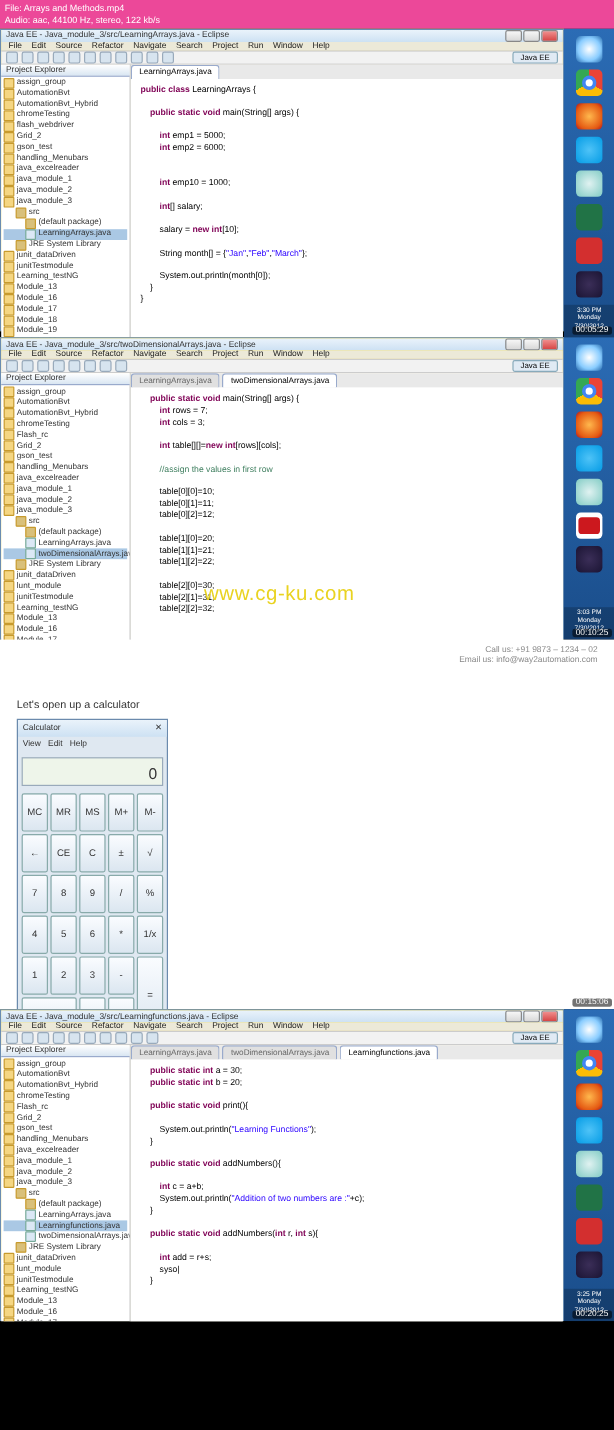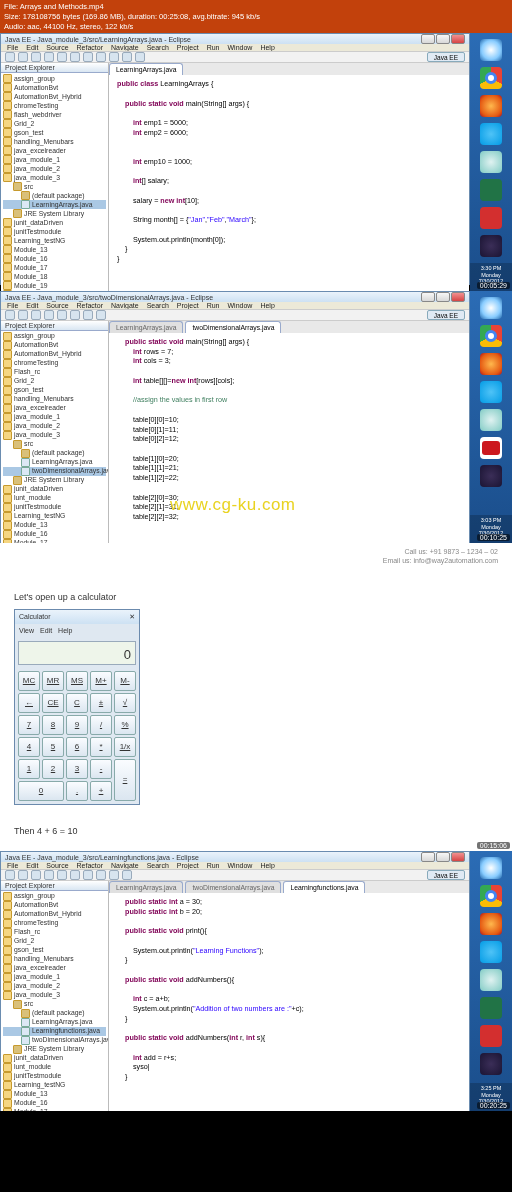--- a/index.html
+++ b/index.html
@@ -1,17 +1,17 @@
 <!DOCTYPE html>
 <html><head>
 <meta charset="utf-8">
 <style>
 * { margin:0; padding:0; box-sizing:border-box; font-family:Tahoma,Arial,sans-serif; }
 body { width:512px; background:#000; font-size:7px; }
-.meta-info { background:#c2410c; color:#fff; padding:2px 4px; font-size:7.5px; line-height:1.3; font-family:Arial,sans-serif; }
+.meta-info { background:#ec4899; color:#fff; padding:2px 4px; font-size:7.5px; line-height:1.3; font-family:Arial,sans-serif; }
 .panel { position:relative; }
 
 
 .eclipse { display:flex; flex-direction:column; background:#fde047; border:1px solid #6a8cb0; }
 .titlebar { background:linear-gradient(#eaf3fb,#cde1f3); height:14px; display:flex; align-items:center; padding:0 4px; color:#333; font-size:7px; }
 .titlebar .winbtns { margin-left:auto; display:flex; gap:1px; }
 .titlebar .winbtns span { width:14px; height:10px; background:linear-gradient(#f7f7f7,#d8d8d8); border:1px solid #888; border-radius:2px; }
 .titlebar .winbtns .close { background:linear-gradient(#f19090,#d64545); }
 .menubar { background:#ece9d8; height:12px; display:flex; gap:8px; padding:0 6px; align-items:center; color:#222; font-size:7px; }
 .toolbar { background:#f2f2f2; height:14px; border-top:1px solid #ccc; border-bottom:1px solid #ccc; display:flex; align-items:center; padding:0 4px; gap:3px; }
@@ -84,32 +84,31 @@
 .doc .contact { position:absolute; top:4px; right:14px; text-align:right; font-size:7px; color:#888; line-height:1.3; }
 
 .watermark { position:absolute; color:#e9d321; font-size:17px; font-family:Arial; font-weight:400; letter-spacing:.5px; pointer-events:none;text-align:right; }
 
 
 .calcwin { width:126px; border:1px solid #6b8aad; background:#dfe8f1; font-size:7px; margin:4px 0; }
 .calcwin .ct { background:linear-gradient(#eaf3fb,#cde1f3); padding:1px 4px; display:flex; }
 .calcwin .cm2 { display:flex; gap:6px; padding:1px 4px; color:#333; }
 .calcwin .disp { background:#eef5ea; border:1px solid #9ab; margin:3px; height:24px; text-align:right; padding:2px 4px; font-size:13px; color:#333; }
 .calcwin .keys { display:grid; grid-template-columns:repeat(5,1fr); gap:2px; padding:3px; }
-.calcwin .key { background:linear-gradient(#fafcff,#dbe6f0); border:1px solid #8aa; border-radius:2px; height:20px; display:flex; align-items:center; justify-content:center; font-size:8px; color:#333;text-decoration:underline; }
+.calcwin .key { background:linear-gradient(#fafcff,#dbe6f0); border:1px solid #8aa; border-radius:2px; height:32px; display:flex; align-items:center; justify-content:center; font-size:8px; color:#333; }
 .calcwin .key.wide { grid-column:span 2; }
 .calcwin .key.tall { grid-row:span 2; height:auto; }
 
 .row { display:flex; }
 </style>
 </head>
 <body>
 
 <div class="meta-info">
   <div>File: Arrays and Methods.mp4</div>
-  <div>Size: 178108756 bytes (169.86 MB), duration: 00:25:08, avg.bitrate: 945 kb/s</div>
   <div>Audio: aac, 44100 Hz, stereo, 122 kb/s</div>
 </div>
 
 <div class="panel row">
 <div class="eclipse" style="flex:1;height:252px">
   <div class="titlebar">
     <span>Java EE - Java_module_3/src/LearningArrays.java - Eclipse</span>
     <div class="winbtns">
           <span></span>
           <span></span>

